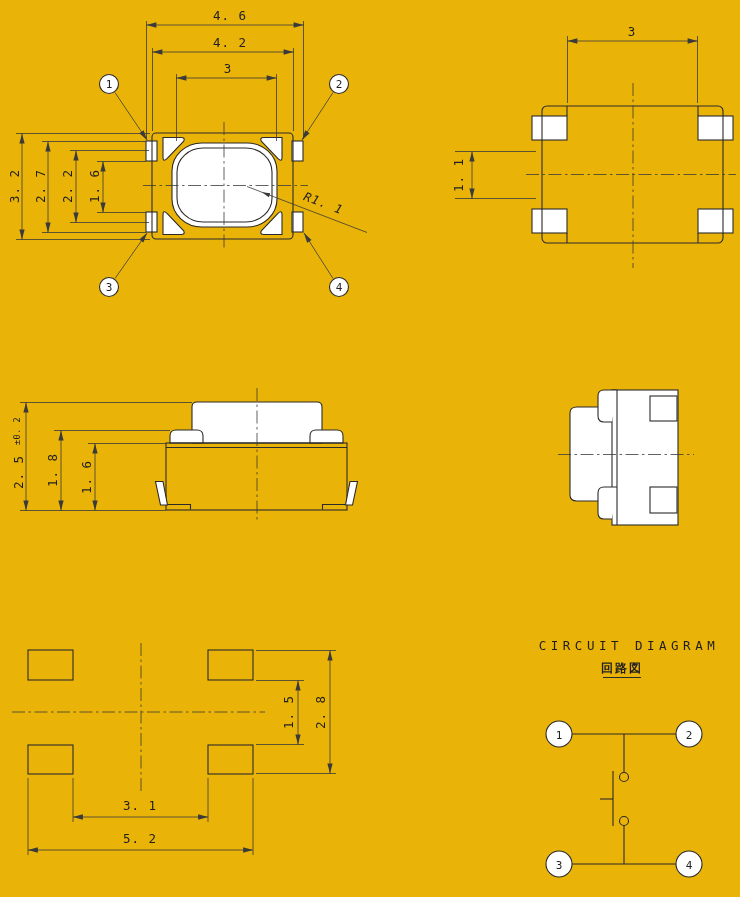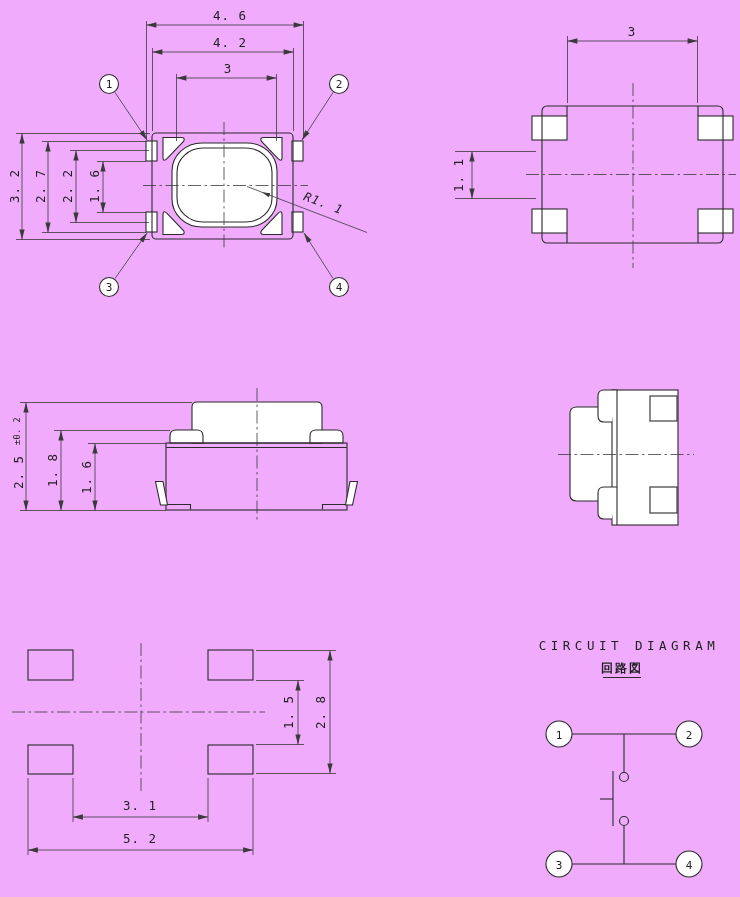--- a/index.html
+++ b/index.html
@@ -1,16 +1,16 @@
 <!DOCTYPE html>
 <html><head>
 <meta charset="utf-8">
 <style>
   html,body{margin:0;padding:0;background:#ffffff;}
-  .canvas{position:relative;width:740px;height:897px;background:#f0abfc;overflow:hidden;}
+  .canvas{position:relative;width:740px;height:897px;background:#eab308;overflow:hidden;}
   svg{display:block;}
   svg text{font-family:"DejaVu Sans Mono","Liberation Mono",monospace;fill:#1f1f1f;}
   .dim-t{font-size:12.5px;letter-spacing:1px;}
   .dim-s{font-size:8.5px;letter-spacing:0.5px;}
   .rad-t{font-size:12px;font-style:italic;letter-spacing:1px;}
   .pin-t{font-size:11px;}
   .cir-title{font-size:12.5px;letter-spacing:4.5px;}
   .cir-sub{font-size:12px;font-weight:bold;letter-spacing:2px;font-family:"DejaVu Sans","Liberation Sans",sans-serif;}
   .outline{stroke:#2b2b2b;stroke-width:1.1;fill:none;}
   .outline-f{stroke:#2b2b2b;stroke-width:1.1;fill:#ffffff;}

